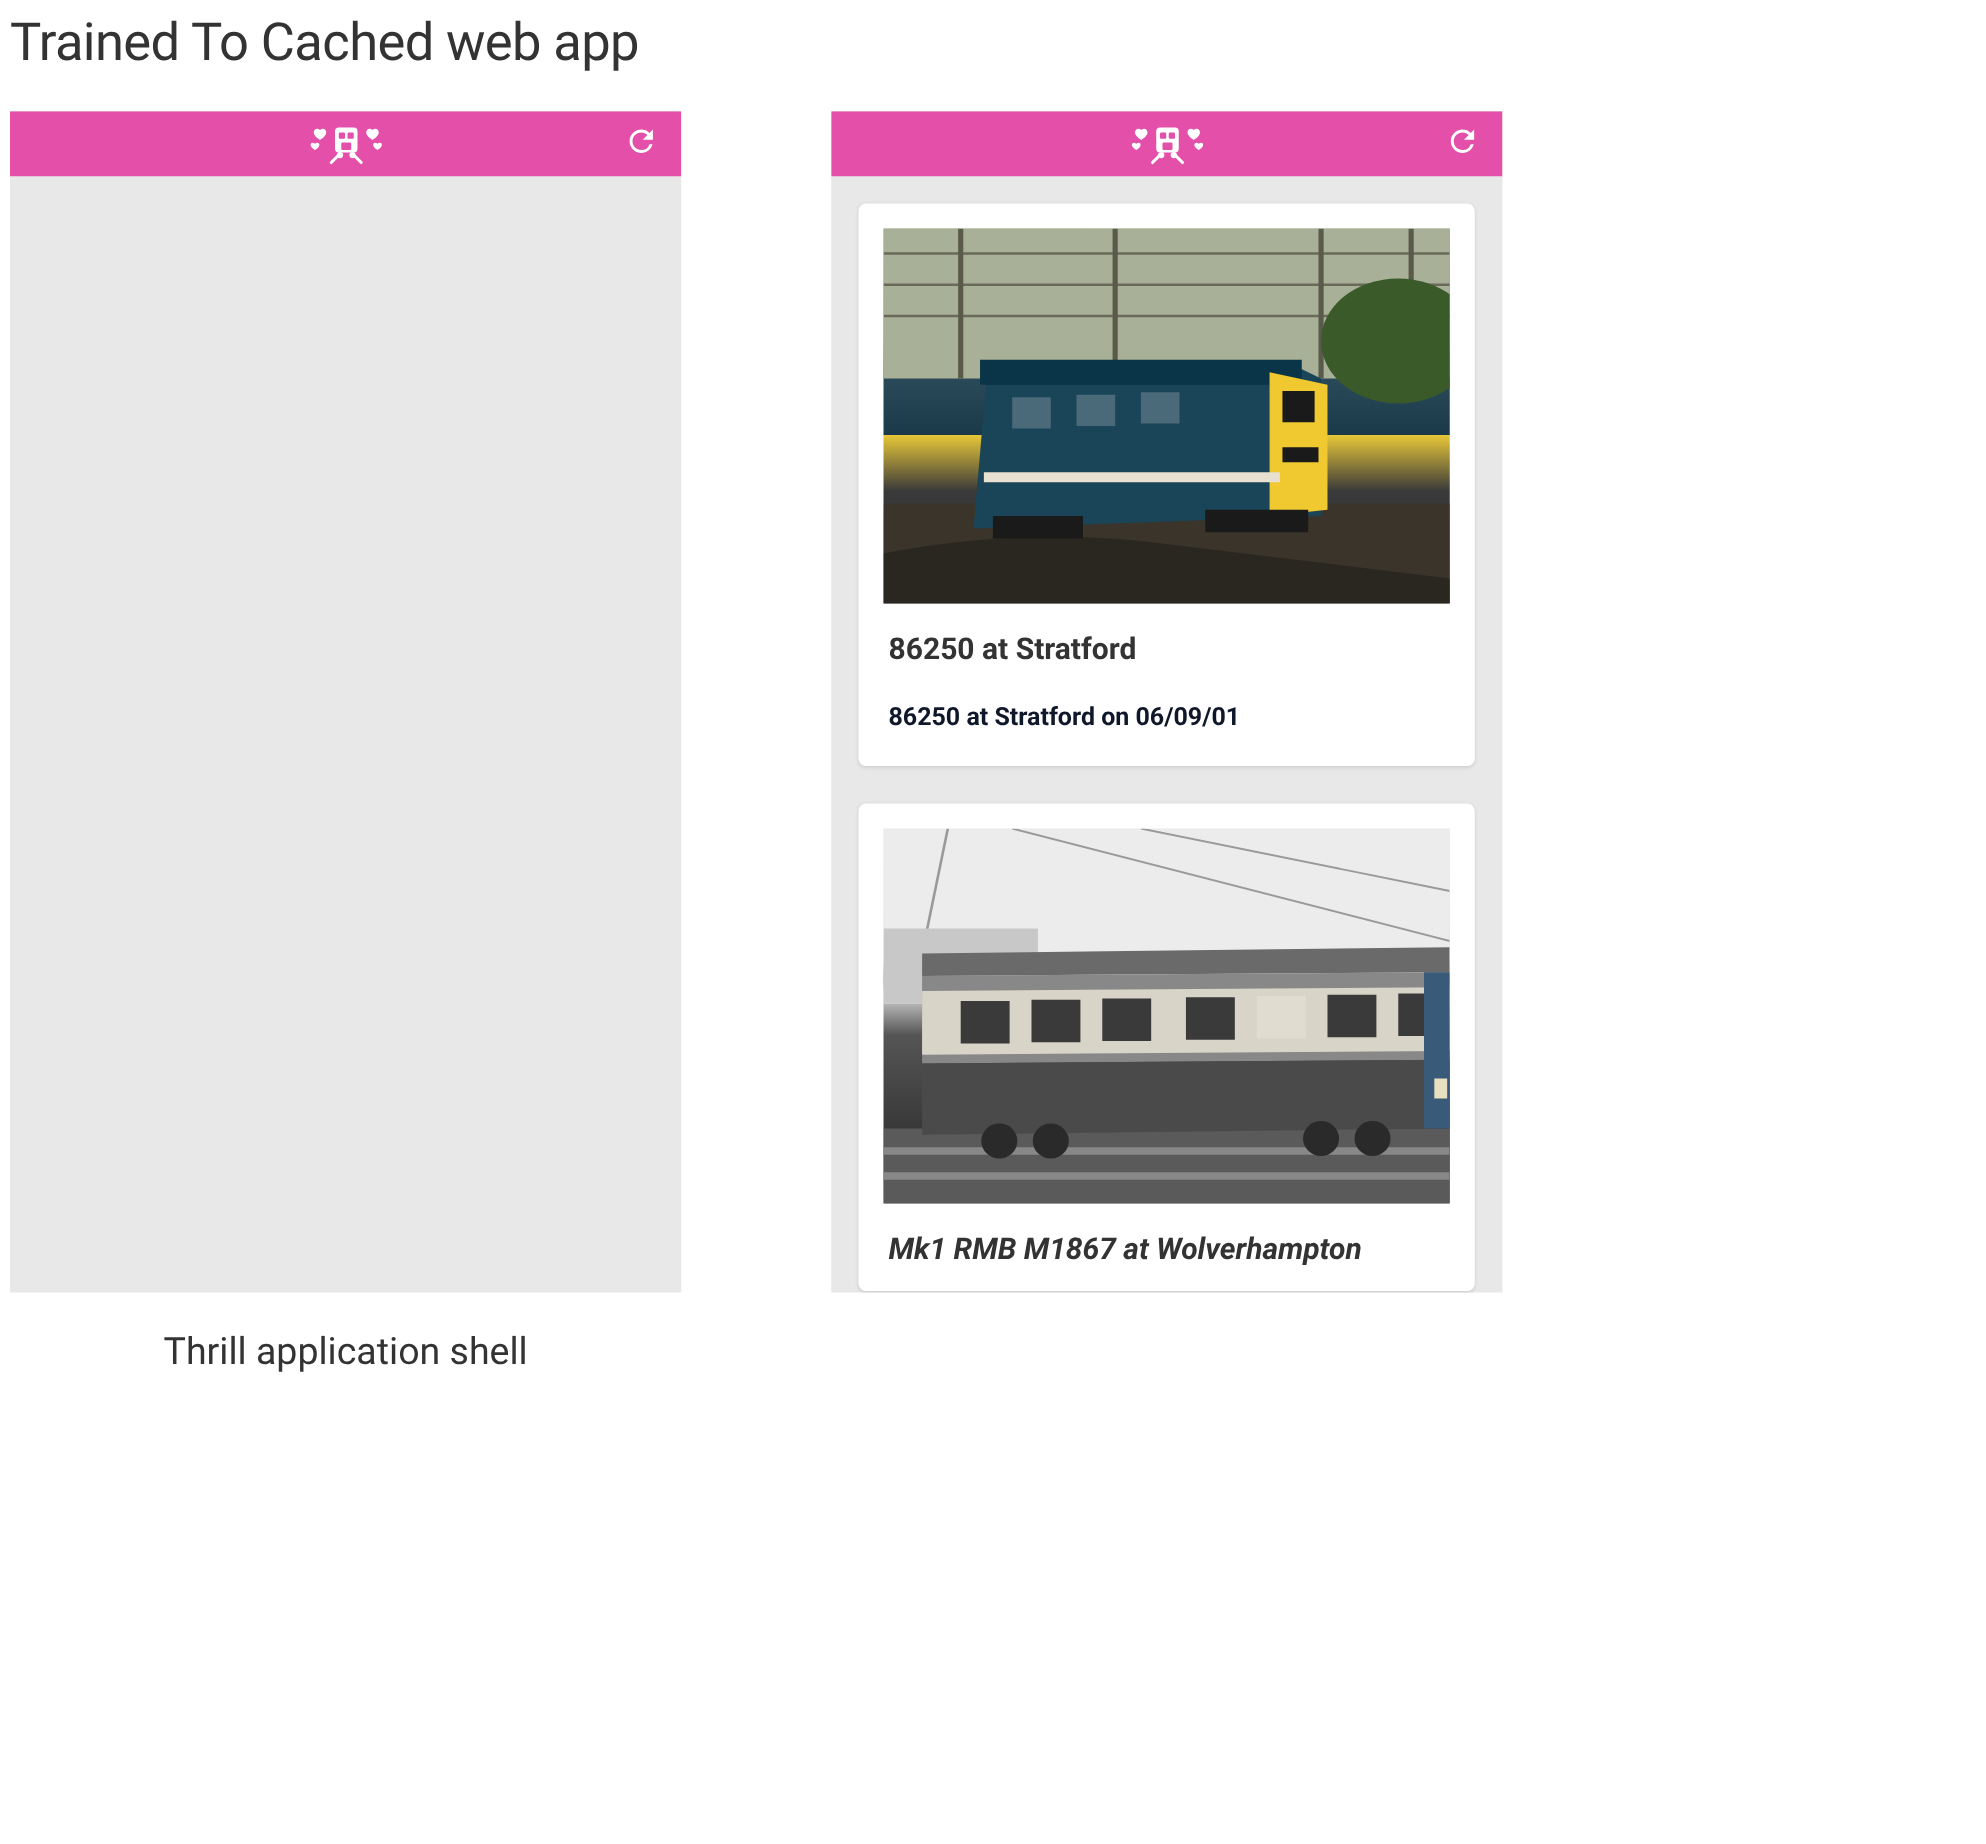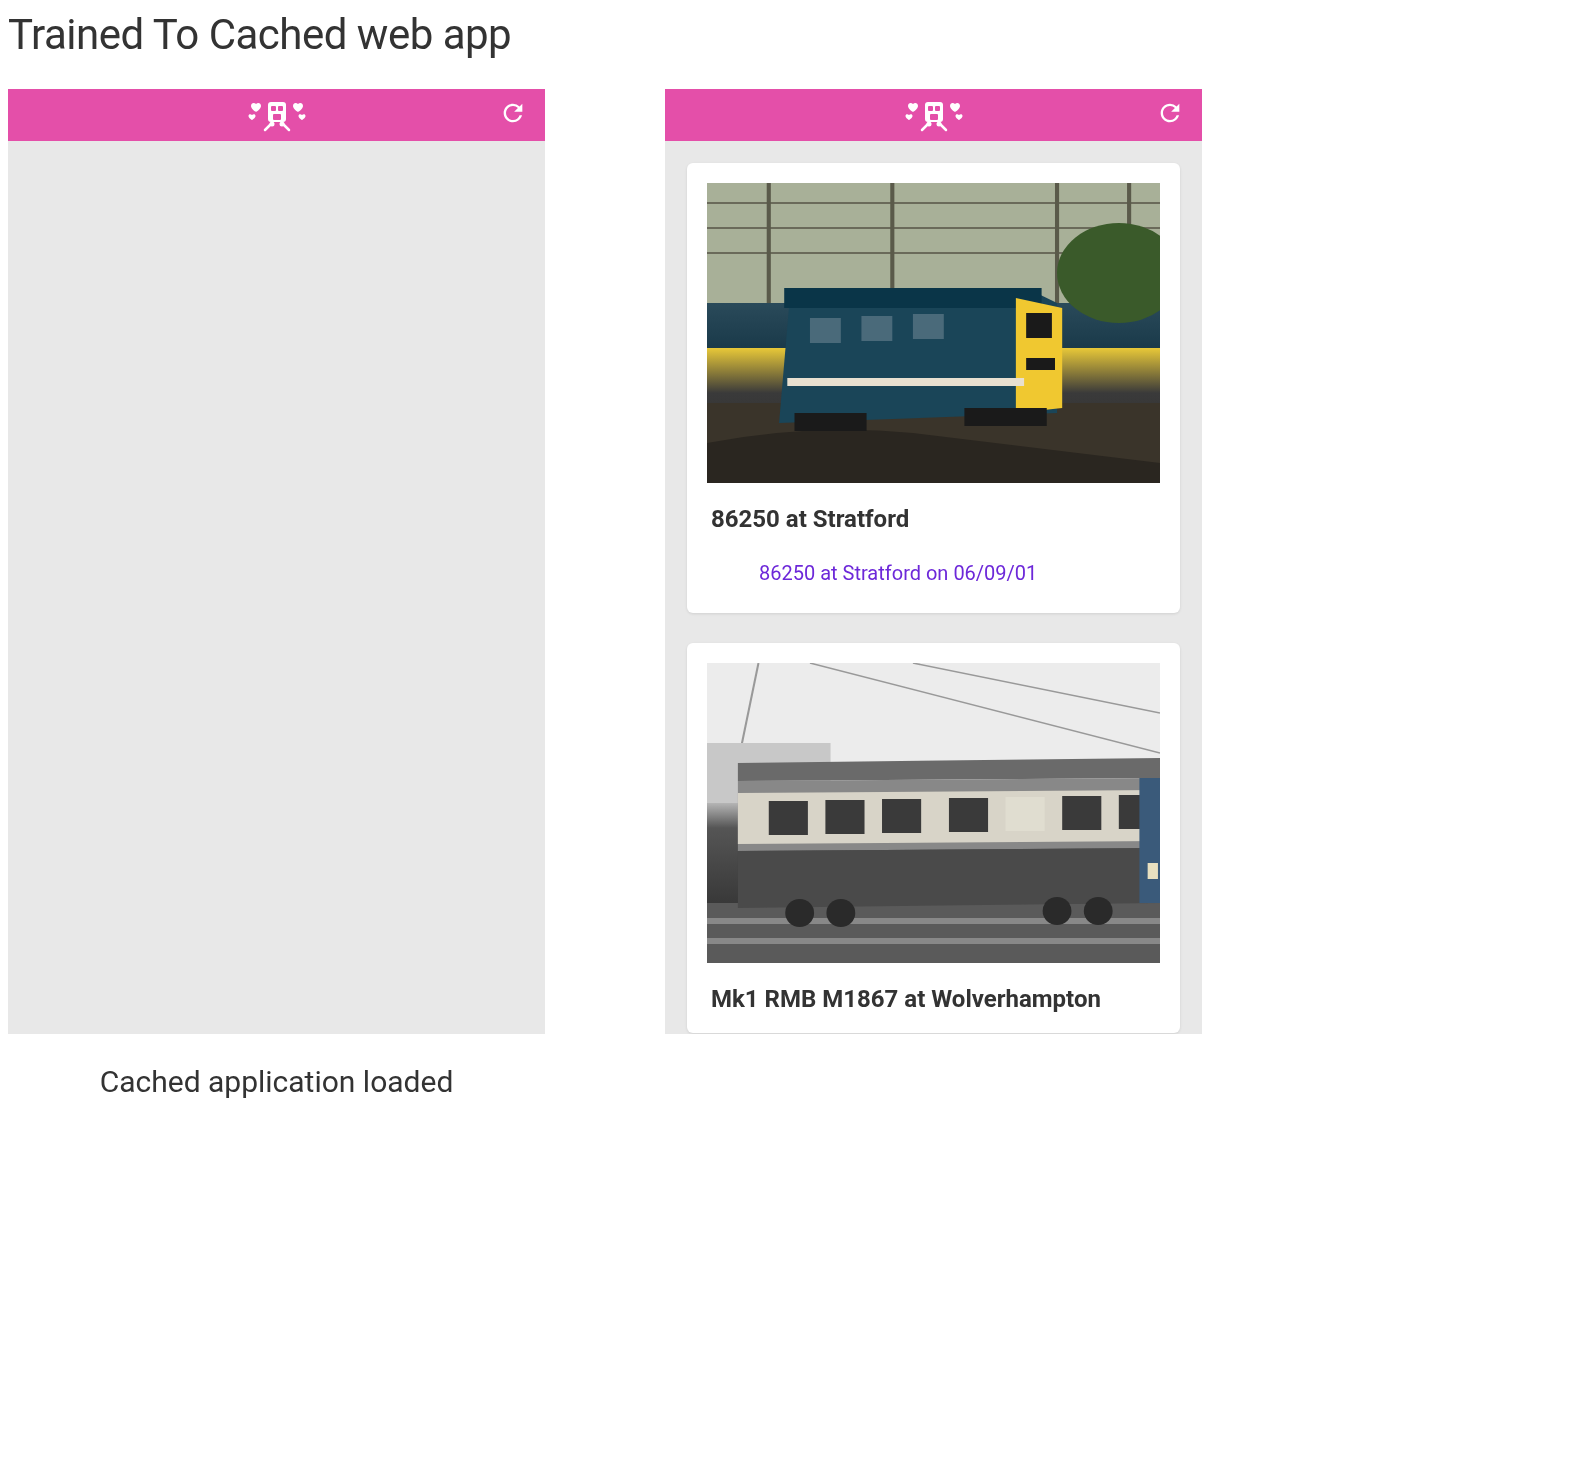--- a/index.html
+++ b/index.html
@@ -83,36 +83,36 @@
       padding: 22px 24px 28px 24px;
     }
     .card-title {
       font-size: 24px;
       font-weight: 700;
       color: #333;
       margin-bottom: 28px;
     }
     .card-description {
       font-size: 20px;
-      color: #6d28d9;
-      font-weight: 400;
-      margin-left: 48px;
+      color: #0f172a;
+      font-weight: 700;
     }
     .caption {
       font-size: 30px;
       color: #333;
       margin-top: 30px;
       font-weight: 400;
       text-align: center;
     }
     .card-partial .card-body {
       padding-bottom: 4px;
     }
     .card-partial .card-title {
        margin-bottom: 16px;
+       font-style: italic;
     }
 
     
     .train-photo-1 {
       background: linear-gradient(180deg, #8a9a7a 0%, #6a7a5a 30%, #2a4a5a 40%, #1a3a4a 55%, #e8c838 50%, #3a3a3a 70%, #2a2a2a 100%);
       position: relative;
       overflow: hidden;
     }
     .train-photo-2 {
       background: linear-gradient(180deg, #e8e8e8 0%, #d8d8d8 35%, #888 40%, #c8c8c8 45%, #555 55%, #333 85%, #4a4a4a 100%);
@@ -149,21 +149,21 @@
           </svg>
         </div>
         <div class="refresh-btn">
           <svg width="28" height="28" viewBox="0 0 24 24">
             <path d="M17.65 6.35A7.958 7.958 0 0 0 12 4c-4.42 0-8 3.58-8 8s3.58 8 8 8c3.73 0 6.84-2.55 7.73-6h-2.08A5.99 5.99 0 0 1 12 18c-3.31 0-6-2.69-6-6s2.69-6 6-6c1.66 0 3.14.69 4.22 1.78L13 11h7V4l-2.35 2.35z" fill="white"></path>
           </svg>
         </div>
       </div>
       <div class="content-area"></div>
     </div>
-    <div class="caption">Cached application loaded</div>
+    <div class="caption">Thrill application shell</div>
   </div>
 
   <div class="panel-wrapper">
     <div class="phone-panel">
       <div class="app-header">
         <div class="logo">
           <svg width="60" height="34" viewBox="0 0 60 34">
             <path d="M 9 6 C 7 4, 4 5, 4 8 C 4 11, 9 14, 9 14 C 9 14, 14 11, 14 8 C 14 5, 11 4, 9 6 Z" fill="white"></path>
             <path d="M 5 17 C 3.5 15.5, 1.5 16, 1.5 18 C 1.5 20, 5 22, 5 22 C 5 22, 8.5 20, 8.5 18 C 8.5 16, 6.5 15.5, 5 17 Z" fill="white"></path>
             <path d="M 51 6 C 49 4, 46 5, 46 8 C 46 11, 51 14, 51 14 C 51 14, 56 11, 56 8 C 56 5, 53 4, 51 6 Z" fill="white"></path>

